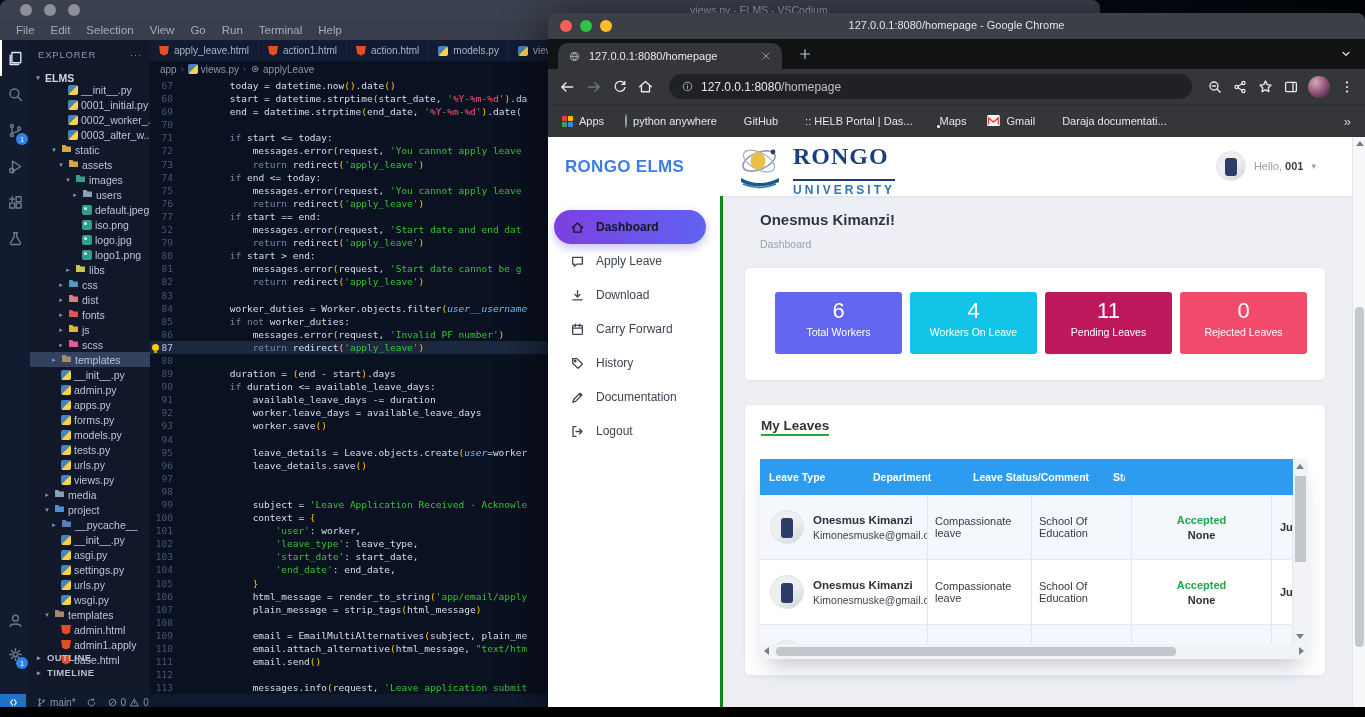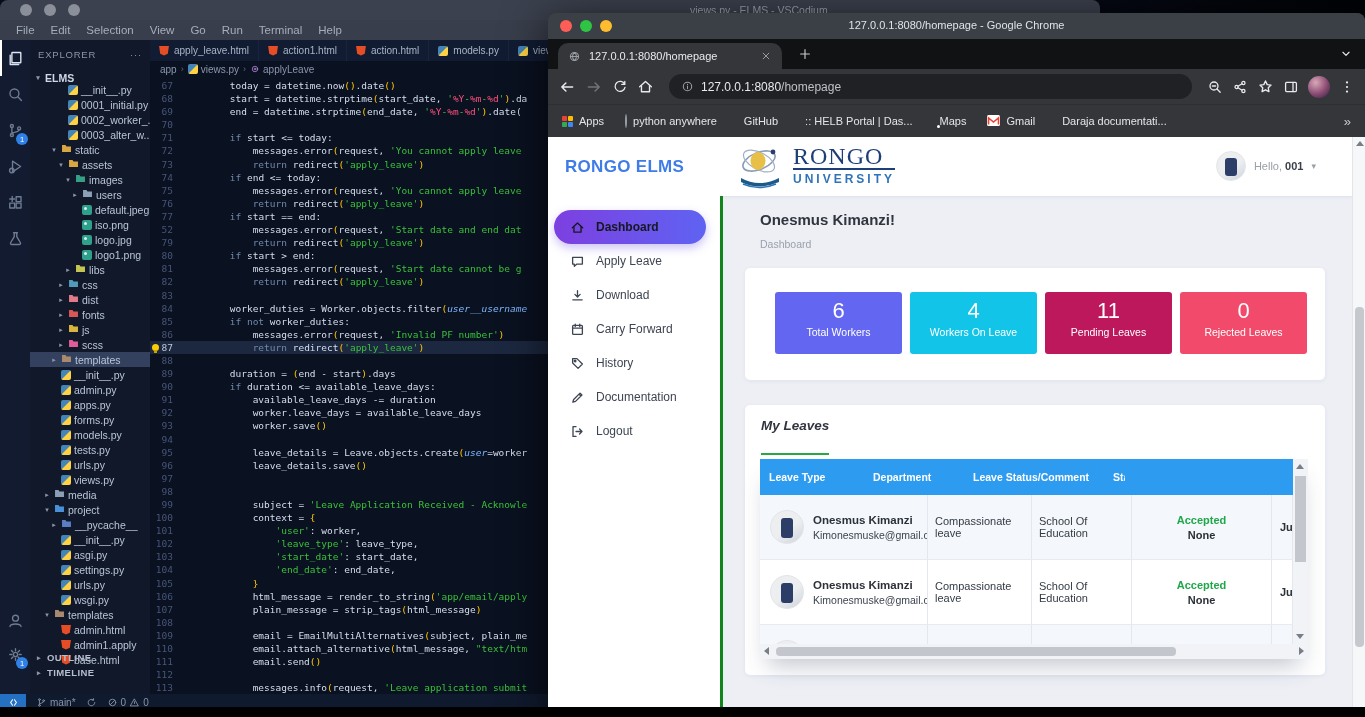--- a/index.html
+++ b/index.html
@@ -92,22 +92,22 @@
   .bm-pin{width:10px;height:10px;border-radius:50% 50% 50% 0;transform:rotate(-45deg);
     background:linear-gradient(135deg,#4285f4 0 50%,#34a853 50% 100%);position:relative;}
   .bm-pin:after{content:"";position:absolute;left:3.5px;top:3.5px;width:3px;height:3px;border-radius:50%;background:#fff;}
   .bm-daraja{width:12px;height:12px;border-radius:2px;background:repeating-linear-gradient(90deg,#fff 0 2px,#5f6368 2px 5px);}
 
   
   .cr-page{position:absolute;top:124px;left:0;right:0;bottom:0;background:#edeff5;overflow:hidden;}
   .pg-header{position:absolute;top:0;left:0;right:13px;height:59px;background:#fff;box-shadow:0 1px 3px rgba(40,50,80,.08);}
   .pg-brand{position:absolute;left:17px;top:0;line-height:59px;font-size:17px;font-weight:800;color:#3f7ce8;letter-spacing:.3px;}
   .pg-logo{position:absolute;left:187px;top:7px;display:flex;gap:6px;}
-  .pg-logo-text .l1{font-family:"Liberation Serif",serif;font-size:24px;font-weight:normal;color:#1d3f77;letter-spacing:1px;
-    border-bottom:2px solid #1d3f77;line-height:1.0;padding-bottom:0;}
+  .pg-logo-text .l1{font-family:"Liberation Serif",serif;font-size:24px;font-weight:bold;color:#1d3f77;letter-spacing:1px;
+    border-bottom:2px solid #1d3f77;line-height:1.0;padding-bottom:11px;}
   .pg-logo-text .l2{font-size:12px;font-weight:bold;color:#2f74b8;letter-spacing:3px;margin-top:2px;}
   .pg-user{position:absolute;right:36px;top:14px;display:flex;align-items:center;gap:8px;}
   .ph-avatar{border-radius:50%;background:linear-gradient(145deg,#eceef0 55%,#cfd4da);position:relative;overflow:hidden;border:1px solid #e2e5e9;}
   .ph-avatar:after{content:"";position:absolute;left:30%;top:22%;width:40%;height:62%;border-radius:3px;background:#2c3e68;}
   .pg-hello{font-size:11px;color:#9aa0a6;}
   .pg-hello b{color:#3a3f4a;}
   .pg-uchev{font-size:9px;color:#9aa0a6;}
   .pg-green{position:absolute;left:172px;top:59px;width:3px;bottom:0;background:#0f851c;}
   .pg-side{position:absolute;left:0;top:59px;width:172px;bottom:0;background:#fff;}
   .pg-item{position:absolute;left:6px;right:14px;height:34px;display:flex;align-items:center;gap:11px;padding-left:16px;
@@ -117,21 +117,21 @@
   .pg-main{position:absolute;left:175px;top:59px;right:13px;bottom:0;}
   .pg-h1{position:absolute;left:37px;top:15px;font-size:15px;font-weight:800;color:#31353e;}
   .pg-sub{position:absolute;left:37px;top:42px;font-size:10.5px;color:#9aa0ab;}
   .card{position:absolute;background:#fff;border-radius:5px;box-shadow:0 1px 4px rgba(40,50,80,.07);}
   #statsCard{left:22px;top:72px;width:580px;height:112px;}
   .stat{position:absolute;top:24px;width:127px;height:62px;border-radius:3px;color:#fff;text-align:center;}
   .stat .v{font-size:22px;line-height:1.1;margin-top:7px;}
   .stat .l{font-size:10.5px;margin-top:3px;}
   #leavesCard{left:22px;top:209px;width:580px;height:270px;}
   .lv-title{position:absolute;left:16px;top:13px;font-size:13.5px;font-weight:800;color:#31353e;
-    border-bottom:2px solid #28a745;padding-bottom:20px;font-style:italic;}
+    border-bottom:2px solid #28a745;padding-bottom:1px;}
   .tbl{position:absolute;left:15px;top:54px;width:548px;height:200px;background:#fff;
     box-shadow:0 14px 22px -8px rgba(50,60,90,.3);}
   .tbl-head{position:absolute;top:0;left:0;width:533px;height:36px;background:#2d9bf0;display:flex;}
   .th{display:flex;align-items:center;padding-left:9px;font-size:10.5px;font-weight:bold;color:#fff;overflow:hidden;white-space:nowrap;}
   .tbl-body{position:absolute;top:36px;left:0;width:533px;height:149px;overflow:hidden;}
   .trow{display:flex;height:65px;border-bottom:1px solid #e7ebf1;}
   .trow.odd{background:#f4f7fb;}
   .td{border-right:1px solid #e4e8ee;overflow:hidden;display:flex;align-items:center;}
   .td-worker{padding-left:10px;gap:9px;}
   .wk-name{font-size:11.5px;font-weight:bold;color:#2b3138;}

